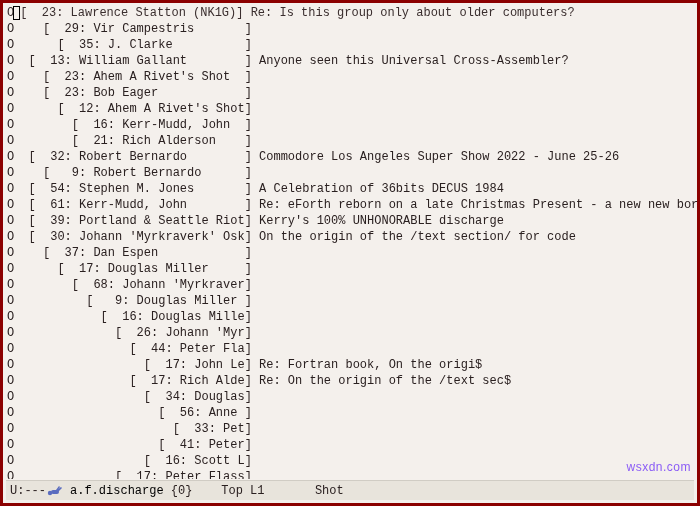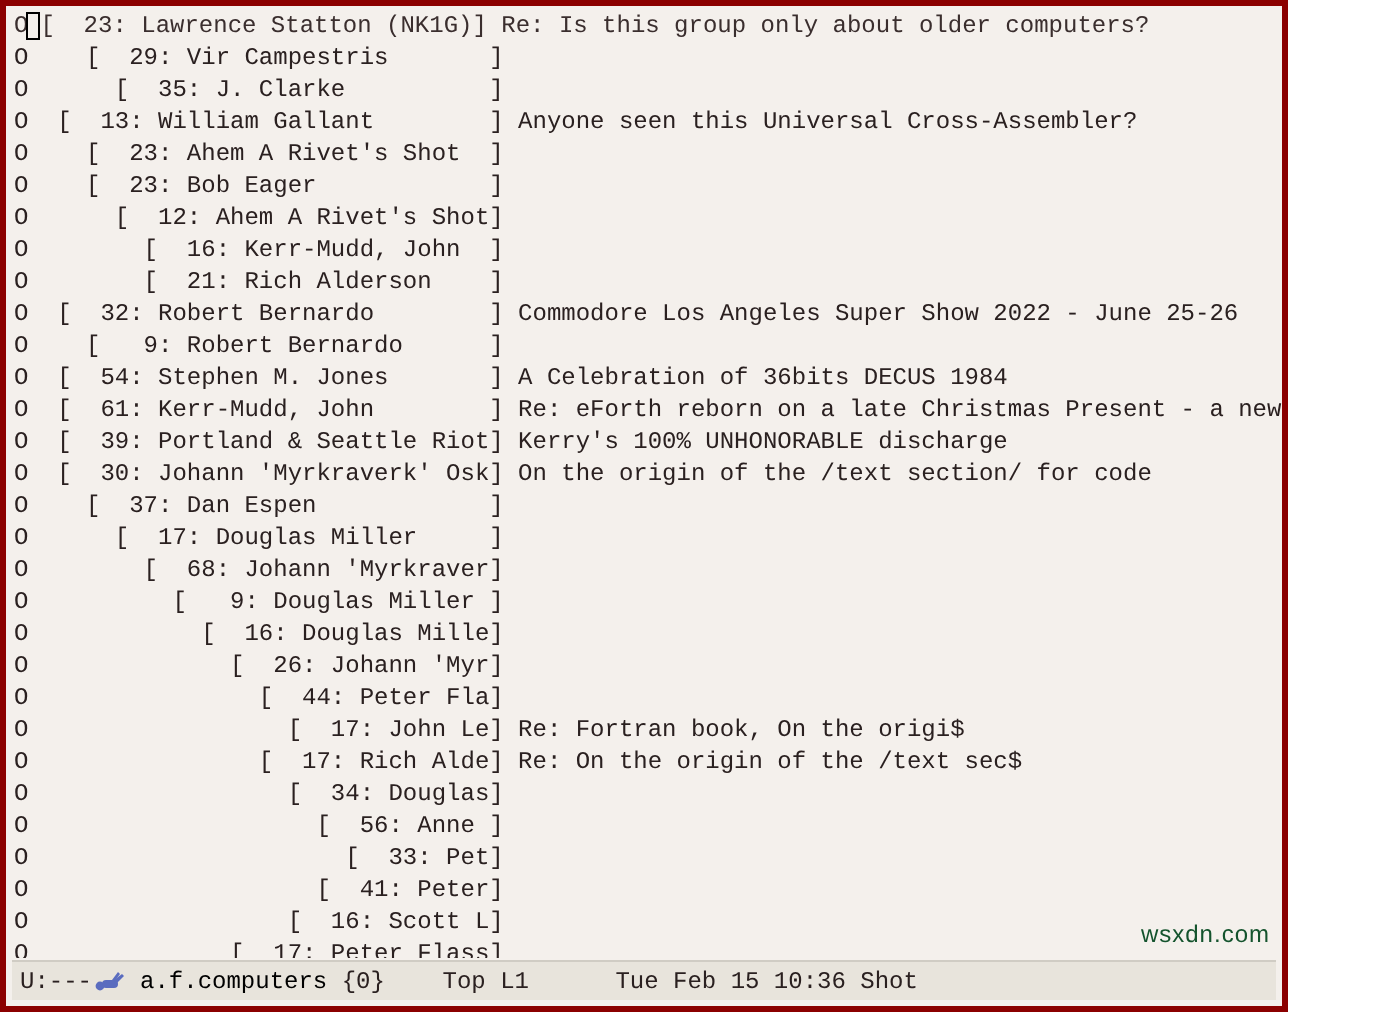--- a/index.html
+++ b/index.html
@@ -6,21 +6,21 @@
   body {
     margin: 0;
     padding: 0;
     background: #fff;
     font-family: "Liberation Mono", "DejaVu Sans Mono", Consolas, monospace;
     font-size: 12px;
     line-height: 16px;
     color: #3a2e2e;
   }
   .frame {
-    width: 644px;
+    width: 700px;
     height: 506px;
     border: 3px solid #8b0000;
     background: #f4f0ec;
     position: relative;
     overflow: hidden;
   }
   .content {
     padding: 2px 0 0 4px;
     height: 476px;
     overflow: hidden;
@@ -45,21 +45,21 @@
   .modeline .icon {
     display: inline-flex;
     align-items: center;
     margin-right: 6px;
   }
   .modeline .buf { color: #000; font-weight: normal; }
   .watermark {
     position: absolute;
     right: 6px;
     bottom: 28px;
-    color: #14532d;
+    color: #8b5cf6;
     font-family: Arial, sans-serif;
     font-size: 12px;
     letter-spacing: 0.5px;
   }
   .cursor {
     display: inline-block;
     width: 7px;
     height: 14px;
     border: 1px solid #000;
     vertical-align: text-bottom;
@@ -79,24 +79,23 @@
     <span class="icon">
       <svg width="18" height="14" viewBox="0 0 18 14">
         <g fill="#5a6cbf">
           <circle cx="4" cy="9" r="2.2"></circle>
           <rect x="5" y="6" width="8" height="4" rx="2"></rect>
           <path d="M10 6 L13 2 L14 3 L11 7 Z"></path>
           <path d="M11 6 L15 3 L16 4 L12 8 Z"></path>
         </g>
       </svg>
     </span>
-    <span class="buf">a.f.computers</span>
+    <span class="buf">a.f.discharge</span>
     <span> </span>
     <span>{0}</span>
     <span>    </span>
     <span>Top L1</span>
     <span>     </span>
     <span> </span>
-    <span>Tue Feb 15 10:36</span>
     <span> </span>
     <span>Shot</span>
   </div>
 </div>
 
 </body></html>

